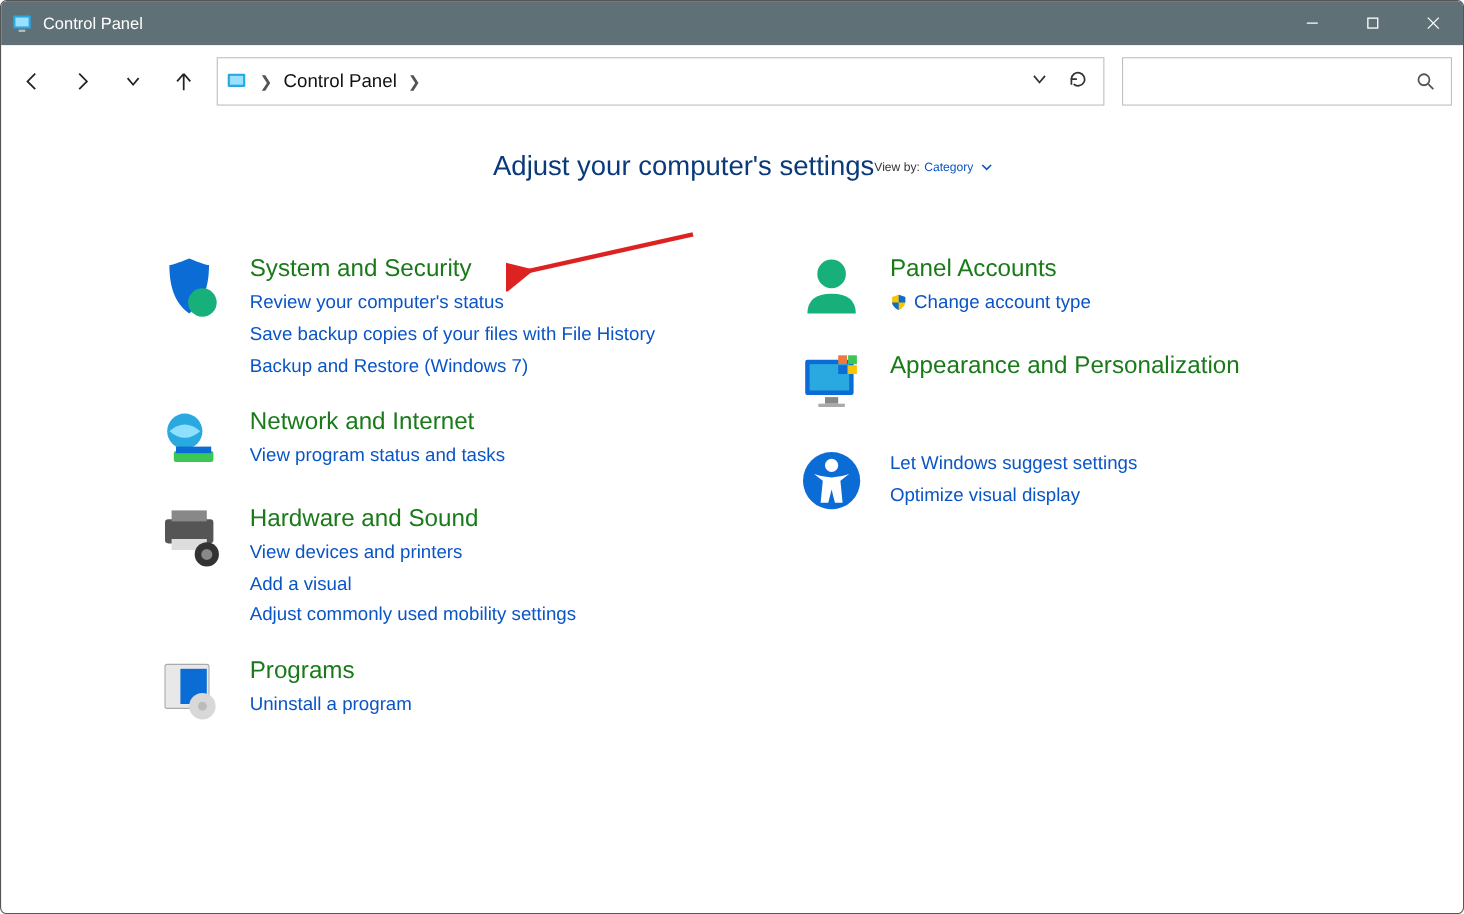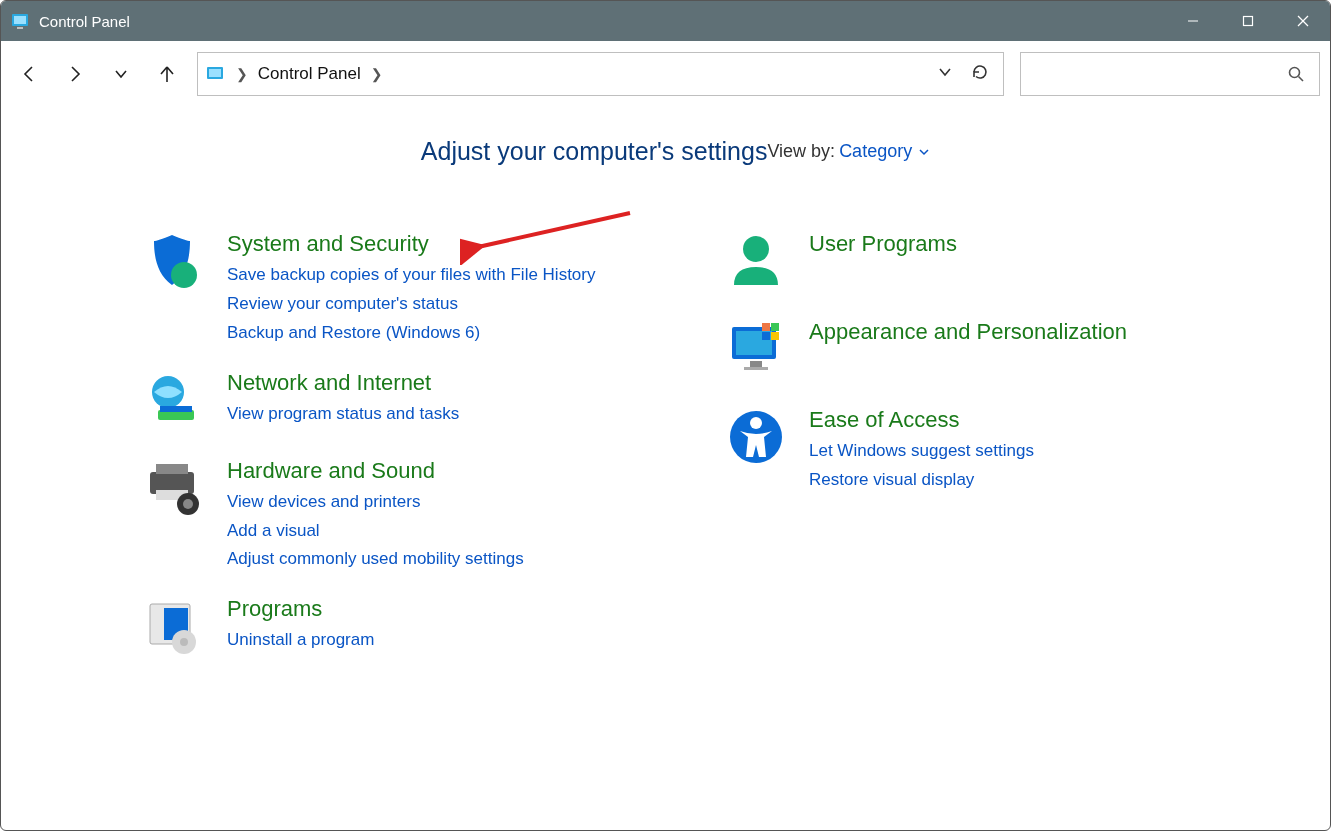--- a/index.html
+++ b/index.html
@@ -80,21 +80,21 @@
   }
   .content-header {
     display:flex; align-items:center; justify-content:center;
     margin-bottom: 65px;
   }
   .heading {
     color: #0a3a7a;
     font-size: 25px;
     font-weight: 400;
   }
-  .viewby { font-size: 18px; color:#333; display:flex; align-items:center; gap:4px;}
+  .viewby { font-size: 11px; color:#333; display:flex; align-items:center; gap:4px;}
   .viewby .vb-link { color:#0a55c5; display:flex; align-items:center; gap:6px;}
   .cols { display:flex; gap: 95px; }
   .col { flex: 1; }
   .category {
     display:flex; gap: 20px;
     margin-bottom: 22px;
   }
   .caticon {
     width: 66px; height: 66px;
     flex: none;
@@ -234,23 +234,23 @@
 
       <div class="category">
         <div class="caticon">
           <svg width="60" height="60" viewBox="0 0 60 60">
             <path d="M28 4 C18 8 12 10 10 10 C10 28 14 44 28 54 C42 44 46 28 46 10 C44 10 38 8 28 4 Z" fill="#0b6cd6"></path>
             <circle cx="40" cy="44" r="13" fill="#18b07a"></circle>
           </svg>
         </div>
         <div class="catbody">
           <a class="cattitle">System and Security</a>
+          <a class="catlink">Review your computer's status</a>
           <a class="catlink">Save backup copies of your files with File History</a>
-          <a class="catlink">Review your computer's status</a>
-          <a class="catlink">Backup and Restore (Windows 6)</a>
+          <a class="catlink">Backup and Restore (Windows 7)</a>
         </div>
       </div>
 
       <div class="category">
         <div class="caticon">
           <svg width="60" height="60" viewBox="0 0 60 60">
             <circle cx="24" cy="22" r="16" fill="#2aa8e0"></circle>
             <path d="M10 22 Q24 10 38 22 Q24 34 10 22" fill="#8fe0ff"></path>
             <rect x="14" y="40" width="36" height="10" rx="2" fill="#3ac755"></rect>
             <rect x="16" y="36" width="32" height="6" fill="#0b6cd6"></rect>
@@ -300,21 +300,31 @@
     <div class="col">
 
       <div class="category">
         <div class="caticon">
           <svg width="60" height="60" viewBox="0 0 60 60">
             <circle cx="30" cy="18" r="13" fill="#18b07a"></circle>
             <path d="M8 54 Q8 36 30 36 Q52 36 52 54 Z" fill="#18b07a"></path>
           </svg>
         </div>
         <div class="catbody">
-          <a class="cattitle">User Programs</a>
+          <a class="cattitle">Panel Accounts</a>
+          <span class="shielded">
+            <span class="mini-shield">
+              <svg width="16" height="16" viewBox="0 0 16 16">
+                <path d="M8 1 L14 3 V8 C14 12 8 15 8 15 C8 15 2 12 2 8 V3 Z" fill="#f9c500"></path>
+                <path d="M8 1 L14 3 V8 L8 8 Z" fill="#0b6cd6"></path>
+                <path d="M2 8 L8 8 V15 C8 15 2 12 2 8 Z" fill="#0b6cd6"></path>
+              </svg>
+            </span>
+            <a class="catlink" style="display:inline">Change account type</a>
+          </span>
         </div>
       </div>
 
       <div class="category">
         <div class="caticon">
           <svg width="60" height="60" viewBox="0 0 60 60">
             <rect x="6" y="8" width="44" height="32" rx="2" fill="#0b6cd6"></rect>
             <rect x="10" y="12" width="36" height="24" fill="#2aa8e0"></rect>
             <rect x="24" y="42" width="12" height="6" fill="#888"></rect>
             <rect x="18" y="48" width="24" height="3" fill="#aaa"></rect>
@@ -332,23 +342,22 @@
 
       <div class="category">
         <div class="caticon">
           <svg width="60" height="60" viewBox="0 0 60 60">
             <circle cx="30" cy="30" r="26" fill="#0b6cd6"></circle>
             <circle cx="30" cy="16" r="6" fill="#fff"></circle>
             <path d="M14 24 Q30 30 46 24 L38 30 L40 50 L33 50 L30 38 L27 50 L20 50 L22 30 Z" fill="#fff"></path>
           </svg>
         </div>
         <div class="catbody">
-          <a class="cattitle">Ease of Access</a>
           <a class="catlink">Let Windows suggest settings</a>
-          <a class="catlink">Restore visual display</a>
+          <a class="catlink">Optimize visual display</a>
         </div>
       </div>
 
     </div>
   </div>
 </div>
 
 <svg class="red-arrow" width="180" height="60" viewBox="0 0 180 60">
   <defs>
     <marker id="ah" markerWidth="12" markerHeight="12" refX="2" refY="6" orient="auto">

